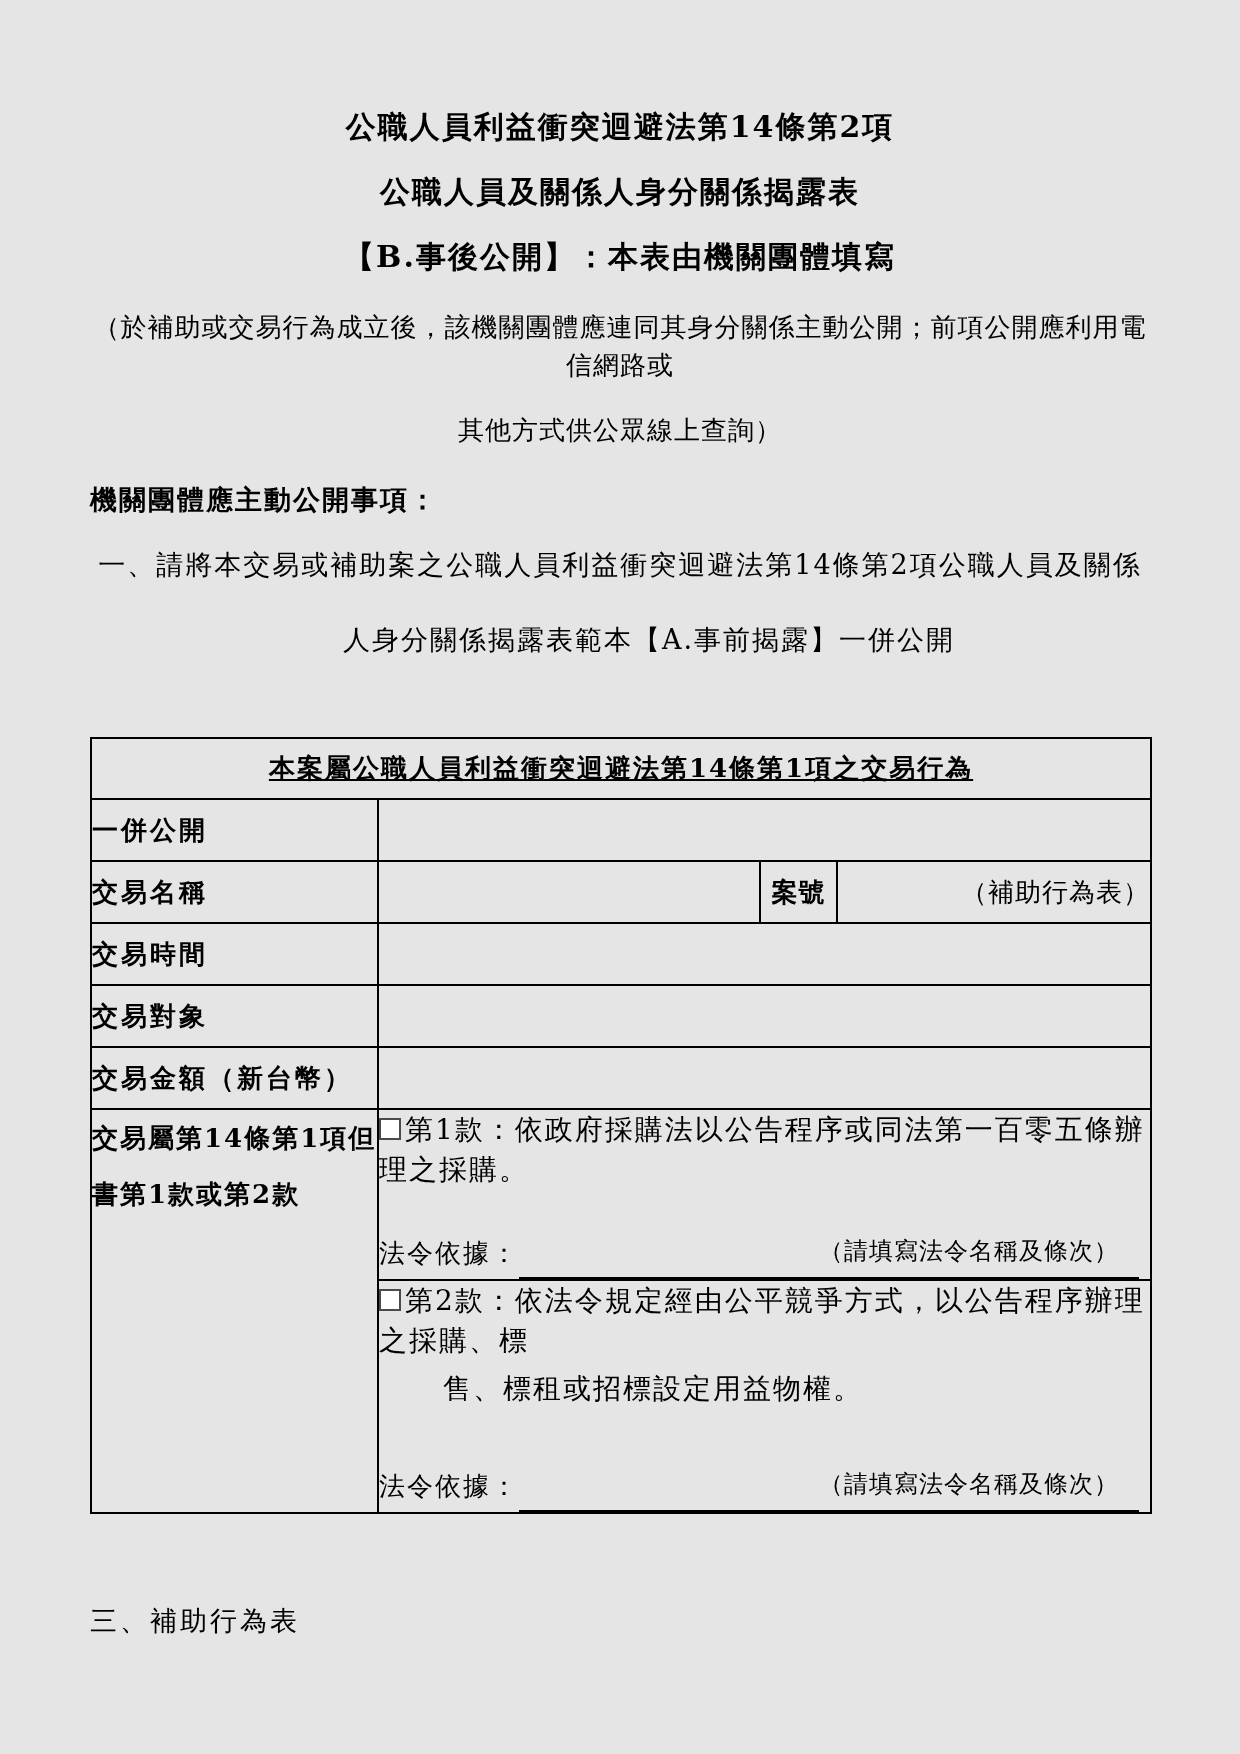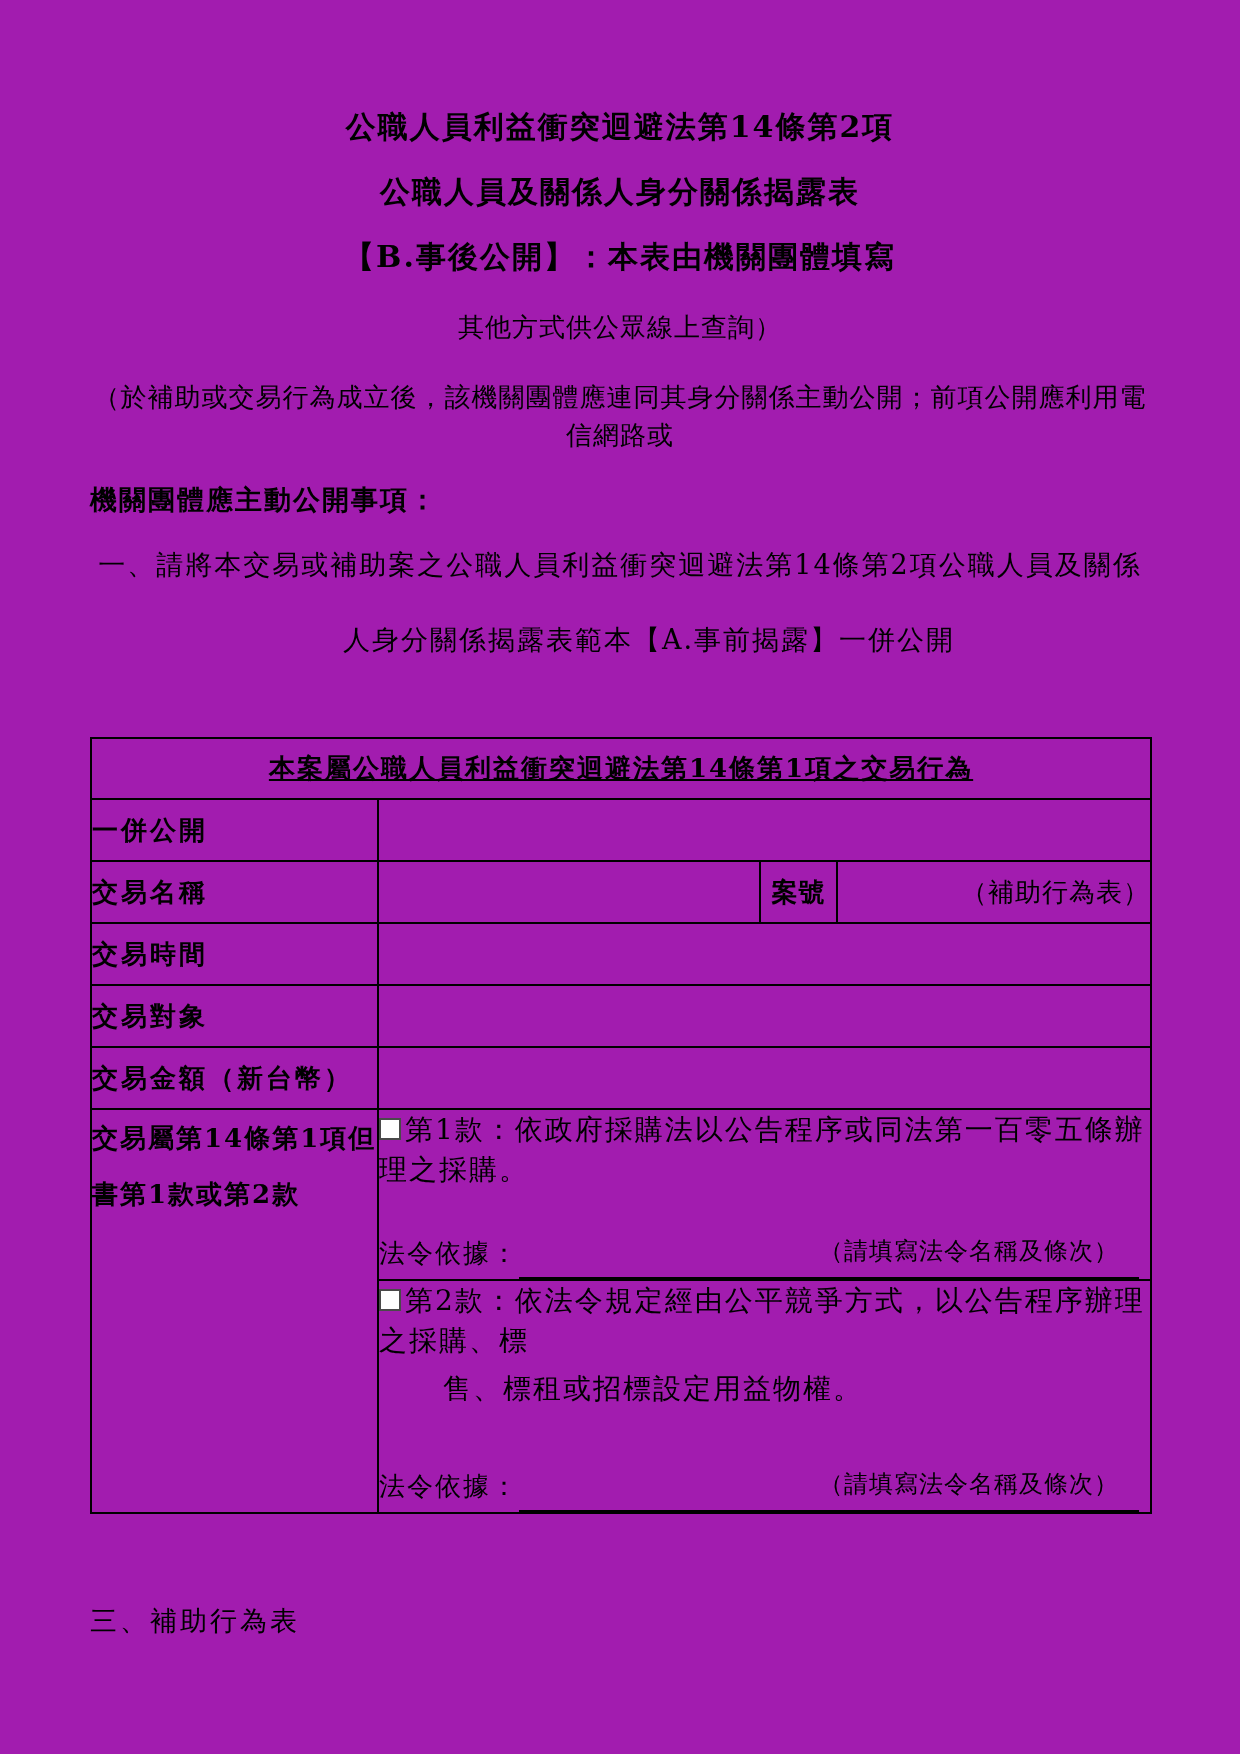--- a/index.html
+++ b/index.html
@@ -7,21 +7,21 @@
     margin: 0;
     padding: 0;
     background: #ffffff;
     color: #000000;
     font-family: "DejaVu Serif", "Liberation Serif", serif;
   }
   .page {
     width: 1240px;
     min-height: 1754px;
     margin: 0 auto;
-    background: #a21caf;
+    background: #e5e5e5;
     padding: 108px 90px 60px 90px;
   }
   .doc-title {
     text-align: center;
     font-size: 30px;
     line-height: 38px;
     font-weight: bold;
     margin: 0 0 27px 0;
     letter-spacing: 2px;
   }
@@ -168,22 +168,22 @@
 </style>
 </head>
 <body>
 
 <div class="page">
 
   <h1 class="doc-title">公職人員利益衝突迴避法第14條第2項</h1>
   <h1 class="doc-title">公職人員及關係人身分關係揭露表</h1>
   <h1 class="doc-title last">【B.事後公開】：本表由機關團體填寫</h1>
 
+  <p class="note-line">（於補助或交易行為成立後，該機關團體應連同其身分關係主動公開；前項公開應利用電信網路或</p>
   <p class="note-line last">其他方式供公眾線上查詢）</p>
-  <p class="note-line">（於補助或交易行為成立後，該機關團體應連同其身分關係主動公開；前項公開應利用電信網路或</p>
 
   <p class="section-heading">機關團體應主動公開事項：</p>
 
   <p class="body-line">一、請將本交易或補助案之公職人員利益衝突迴避法第14條第2項公職人員及關係</p>
   <p class="body-line indent2">人身分關係揭露表範本【A.事前揭露】一併公開</p>
 
 
   <table class="form-table">
     <colgroup>
       <col style="width:287px">

